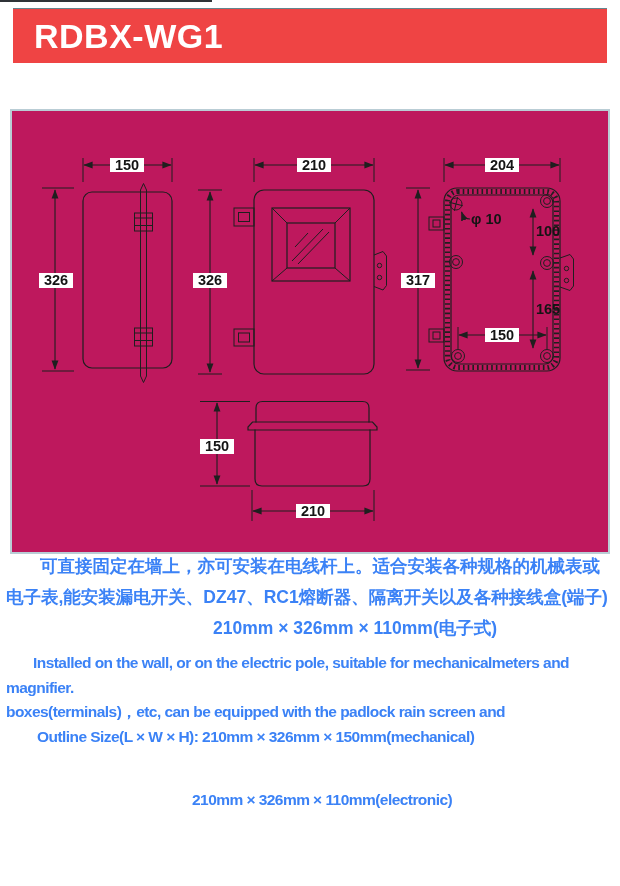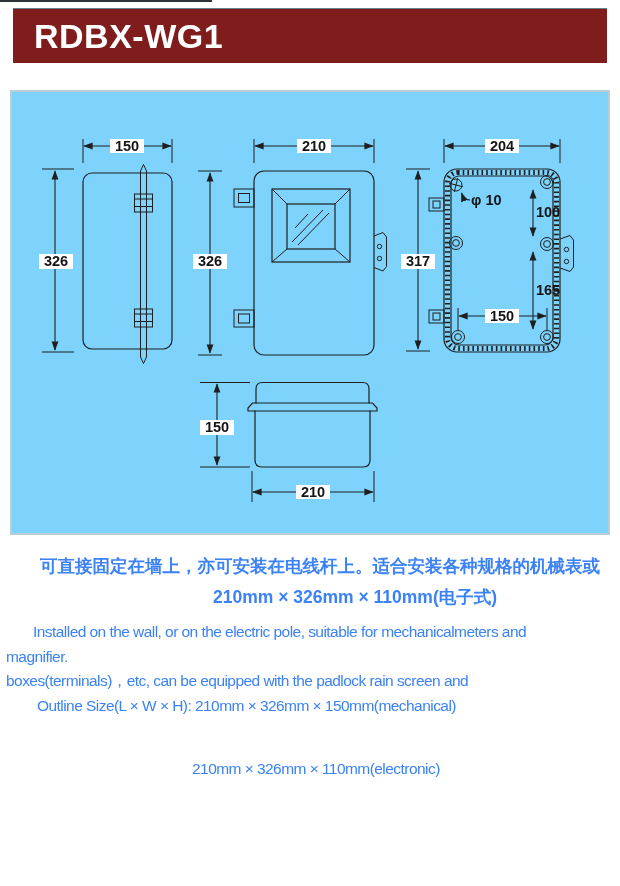--- a/index.html
+++ b/index.html
@@ -3,45 +3,45 @@
 <meta charset="utf-8">
 <style>
   html,body{margin:0;padding:0;}
   body{
     width:620px;height:886px;position:relative;background:#ffffff;
     font-family:"Liberation Sans", sans-serif;overflow:hidden;
   }
   .top-line{position:absolute;left:0;top:0;width:212px;height:2px;background:#2f3337;}
   .header{
     position:absolute;left:13px;top:8px;width:594px;height:54px;
-    background:#7f1d1d;border-top:1px solid #64858d;
+    background:#ef4444;border-top:1px solid #64858d;
   }
   .header .title{
     color:#ffffff;font-weight:bold;font-size:34px;line-height:54px;
     padding-left:21px;letter-spacing:0.5px;
   }
   .panel{
-    position:absolute;left:10px;top:90px;width:596px;height:441px;
-    border:2px solid #b9cdd5;background:#7dd3fc;
+    position:absolute;left:10px;top:109px;width:596px;height:441px;
+    border:2px solid #b9cdd5;background:#be185d;
   }
   .panel svg{display:block;}
   svg .ln{stroke:#1f1f1f;stroke-width:1.2;fill:none;stroke-linecap:square;}
   svg .thin{stroke:#1f1f1f;stroke-width:1;fill:none;}
   svg .dimln{stroke:#1f1f1f;stroke-width:1.1;fill:none;}
   svg .gasket{stroke:#1f1f1f;stroke-width:5;fill:none;stroke-dasharray:1.6 3.1;}
   svg text{font-family:"Liberation Sans",sans-serif;font-weight:bold;fill:#141414;}
   svg .dim{font-size:14.5px;text-anchor:middle;}
   svg .dimL{font-size:14.5px;text-anchor:start;}
   .text-block{
     position:absolute;left:6px;top:551px;width:609px;color:#3b82f6;
   }
   .cn{font-size:17.5px;font-weight:bold;line-height:31px;letter-spacing:0;}
   .cn.ind{padding-left:34px;}
   .cn.size2{padding-left:207px;}
-  .en{font-size:15.5px;font-weight:normal;line-height:24.5px;letter-spacing:-0.55px;}
+  .en{font-size:15.5px;font-weight:bold;line-height:24.5px;letter-spacing:-0.55px;}
   .en.ind{padding-left:27px;}
   .en.size1{padding-left:31px;}
   .en.size2{padding-left:186px;margin-top:39px;}
   .en.first{margin-top:7px;}
 </style>
 </head>
 <body>
 
 <div class="top-line"></div>
 
@@ -230,19 +230,20 @@
         <line class="dimln" x1="251" y1="493" x2="371" y2="493" marker-start="url(#arr)" marker-end="url(#arr)"></line>
         <rect x="294" y="486" width="34" height="14" fill="#ffffff"></rect>
         <text class="dim" x="311" y="498">210</text>
       </g>
     </g>
   </svg>
 </div>
 
 <div class="text-block">
   <div class="cn ind">可直接固定在墙上，亦可安装在电线杆上。适合安装各种规格的机械表或</div>
+  <div class="cn">电子表,能安装漏电开关、DZ47、RC1熔断器、隔离开关以及各种接线盒(端子)</div>
   <div class="cn size2">210mm × 326mm × 110mm(电子式)</div>
   <div class="en ind first">Installed on the wall, or on the electric pole, suitable for mechanicalmeters and</div>
   <div class="en">magnifier.</div>
   <div class="en">boxes(terminals)，etc, can be equipped with the padlock rain screen and</div>
   <div class="en size1">Outline Size(L × W × H): 210mm × 326mm × 150mm(mechanical)</div>
   <div class="en size2">210mm × 326mm × 110mm(electronic)</div>
 </div>
 
 </body></html>

